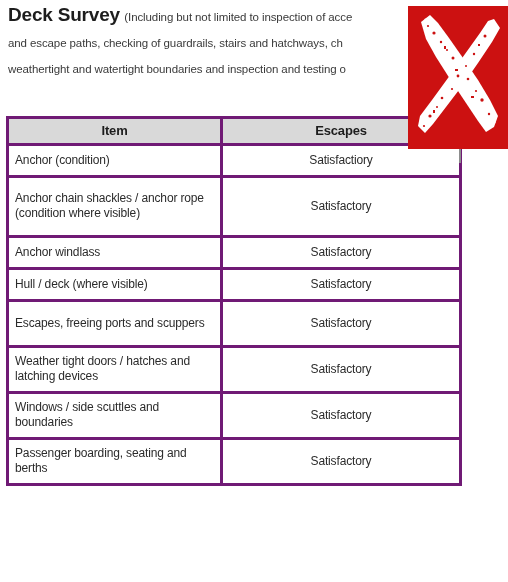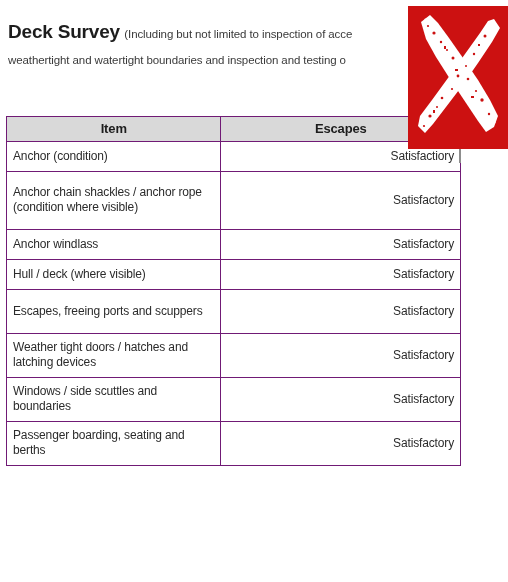--- a/index.html
+++ b/index.html
@@ -15,21 +15,21 @@
     overflow: hidden;
     font-family: "Liberation Sans", sans-serif;
     color: #2b2b2b;
     -webkit-font-smoothing: antialiased;
   }
 
   
   .doc-head {
     position: absolute;
     left: 8px;
-    top: 19px;
+    top: 2px;
     width: 452px;
   }
   .head-line {
     line-height: 26px;
     white-space: nowrap;
   }
   .survey-title {
     font-size: 19px;
     font-weight: bold;
     letter-spacing: -0.2px;
@@ -53,42 +53,42 @@
     position: absolute;
     left: 6px;
     top: 116px;
     width: 455px;
     border-collapse: collapse;
     table-layout: fixed;
     background: #ffffff;
   }
   .survey-table th,
   .survey-table td {
-    border: 1px solid #701a75;
+    border: 3px solid #701a75;
     padding: 3px 6px 4px 6px;
     font-size: 12px;
     line-height: 15px;
     vertical-align: middle;
     color: #2b2b2b;
     letter-spacing: -0.15px;
   }
   .survey-table th {
     background: #d9d9d9;
     font-weight: bold;
     text-align: center;
     font-size: 13px;
     height: 19px;
     padding-top: 2px;
     padding-bottom: 3px;
     color: #1d1d1d;
   }
   .col-item   { width: 214px; }
   .col-comment{ width: 239px; }
   .survey-table td.item-cell    { text-align: left; }
-  .survey-table td.comment-cell { text-align: right; }
+  .survey-table td.comment-cell { text-align: center; }
 
   .r-h1 td { height: 22px; }
   .r-h2 td { height: 50px; }
   .r-h3 td { height: 36px; }
 
   
   .x-stamp {
     position: absolute;
     left: 408px;
     top: 6px;
@@ -109,20 +109,21 @@
   }
 </style>
 </head>
 <body>
 
 <div class="doc-head">
   <div class="head-line">
     <span class="survey-title">Deck Survey</span>
     <span class="survey-sub">(Including but not limited to inspection of acce</span>
   </div>
+  <div class="head-line body-line">and escape paths, checking of guardrails, stairs and hatchways, ch</div>
   <div class="head-line body-line">weathertight and watertight boundaries and inspection and testing o</div>
 </div>
 
 <table class="survey-table">
   <colgroup>
     <col class="col-item">
     <col class="col-comment">
   </colgroup>
   <thead>
     <tr>

